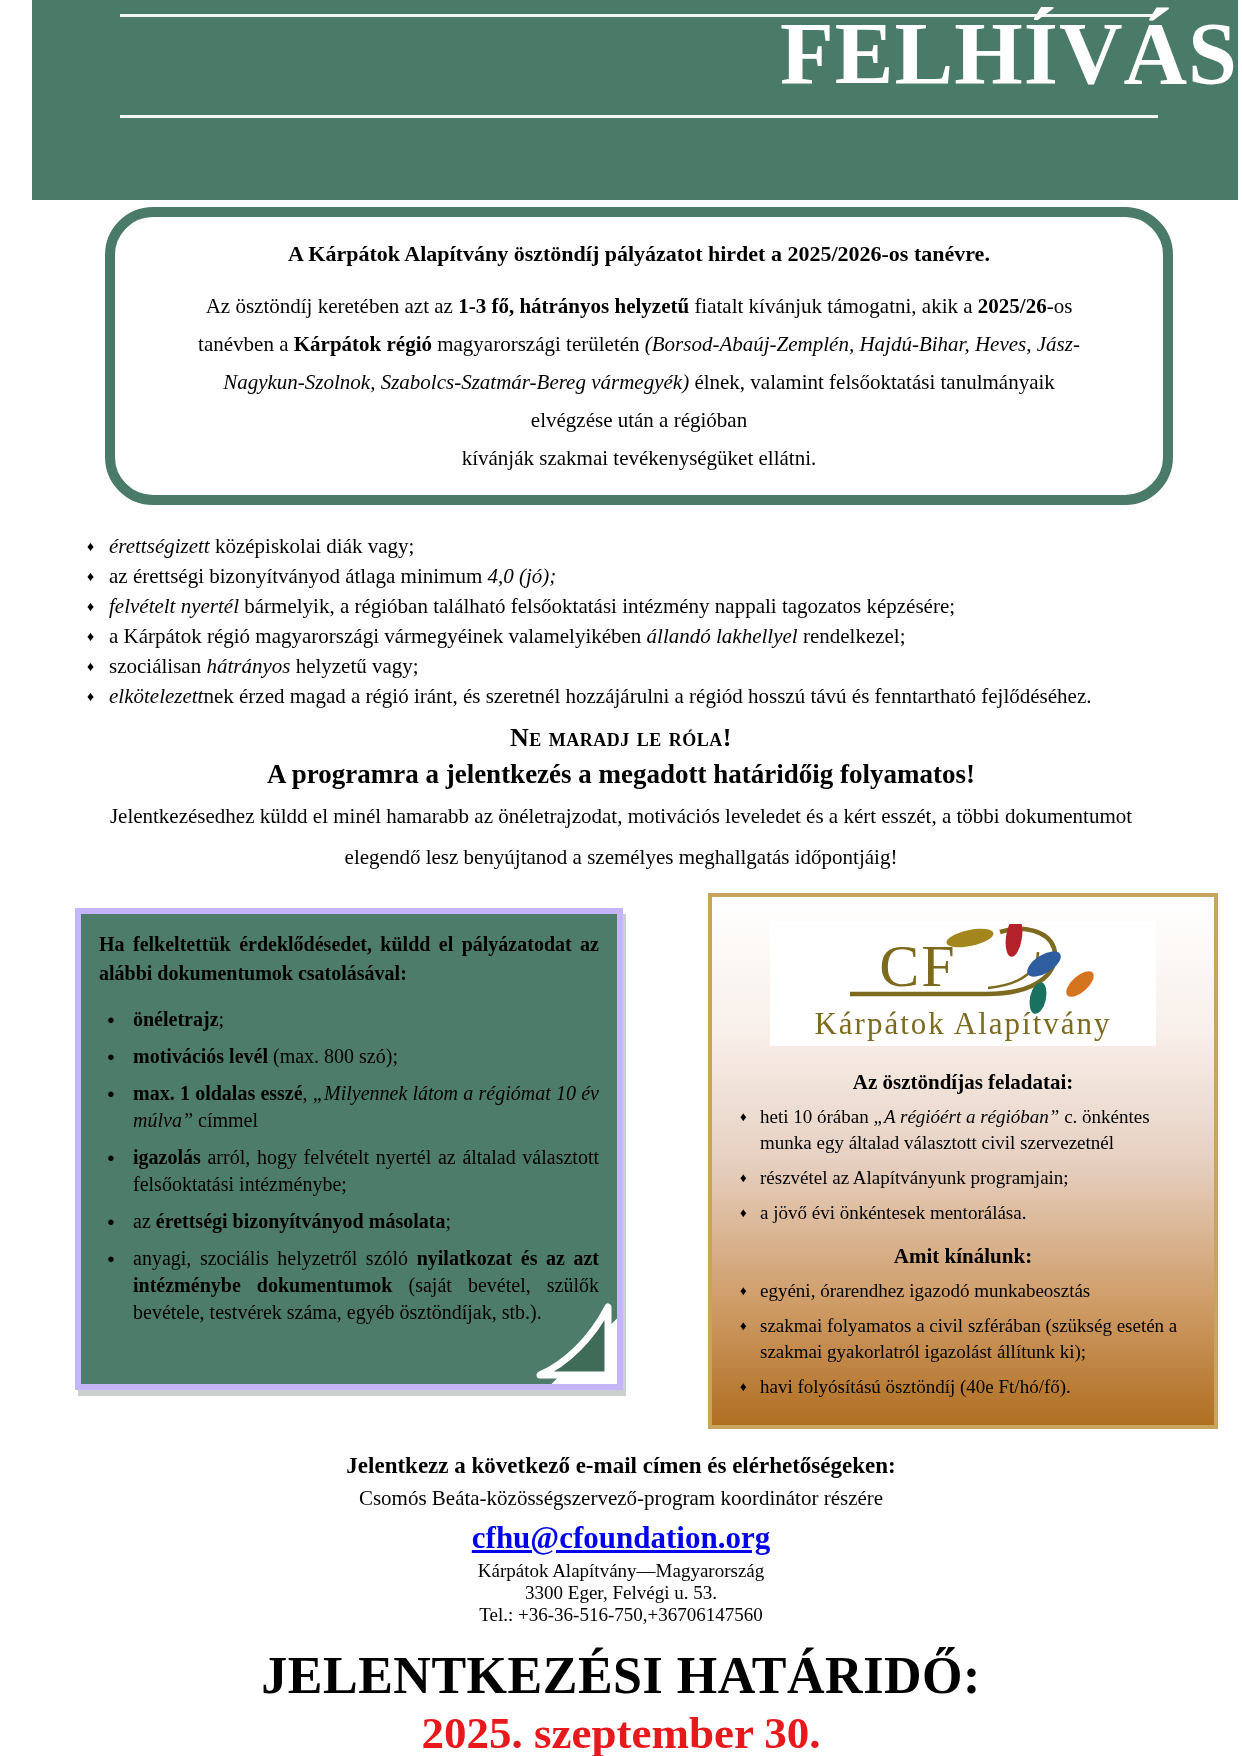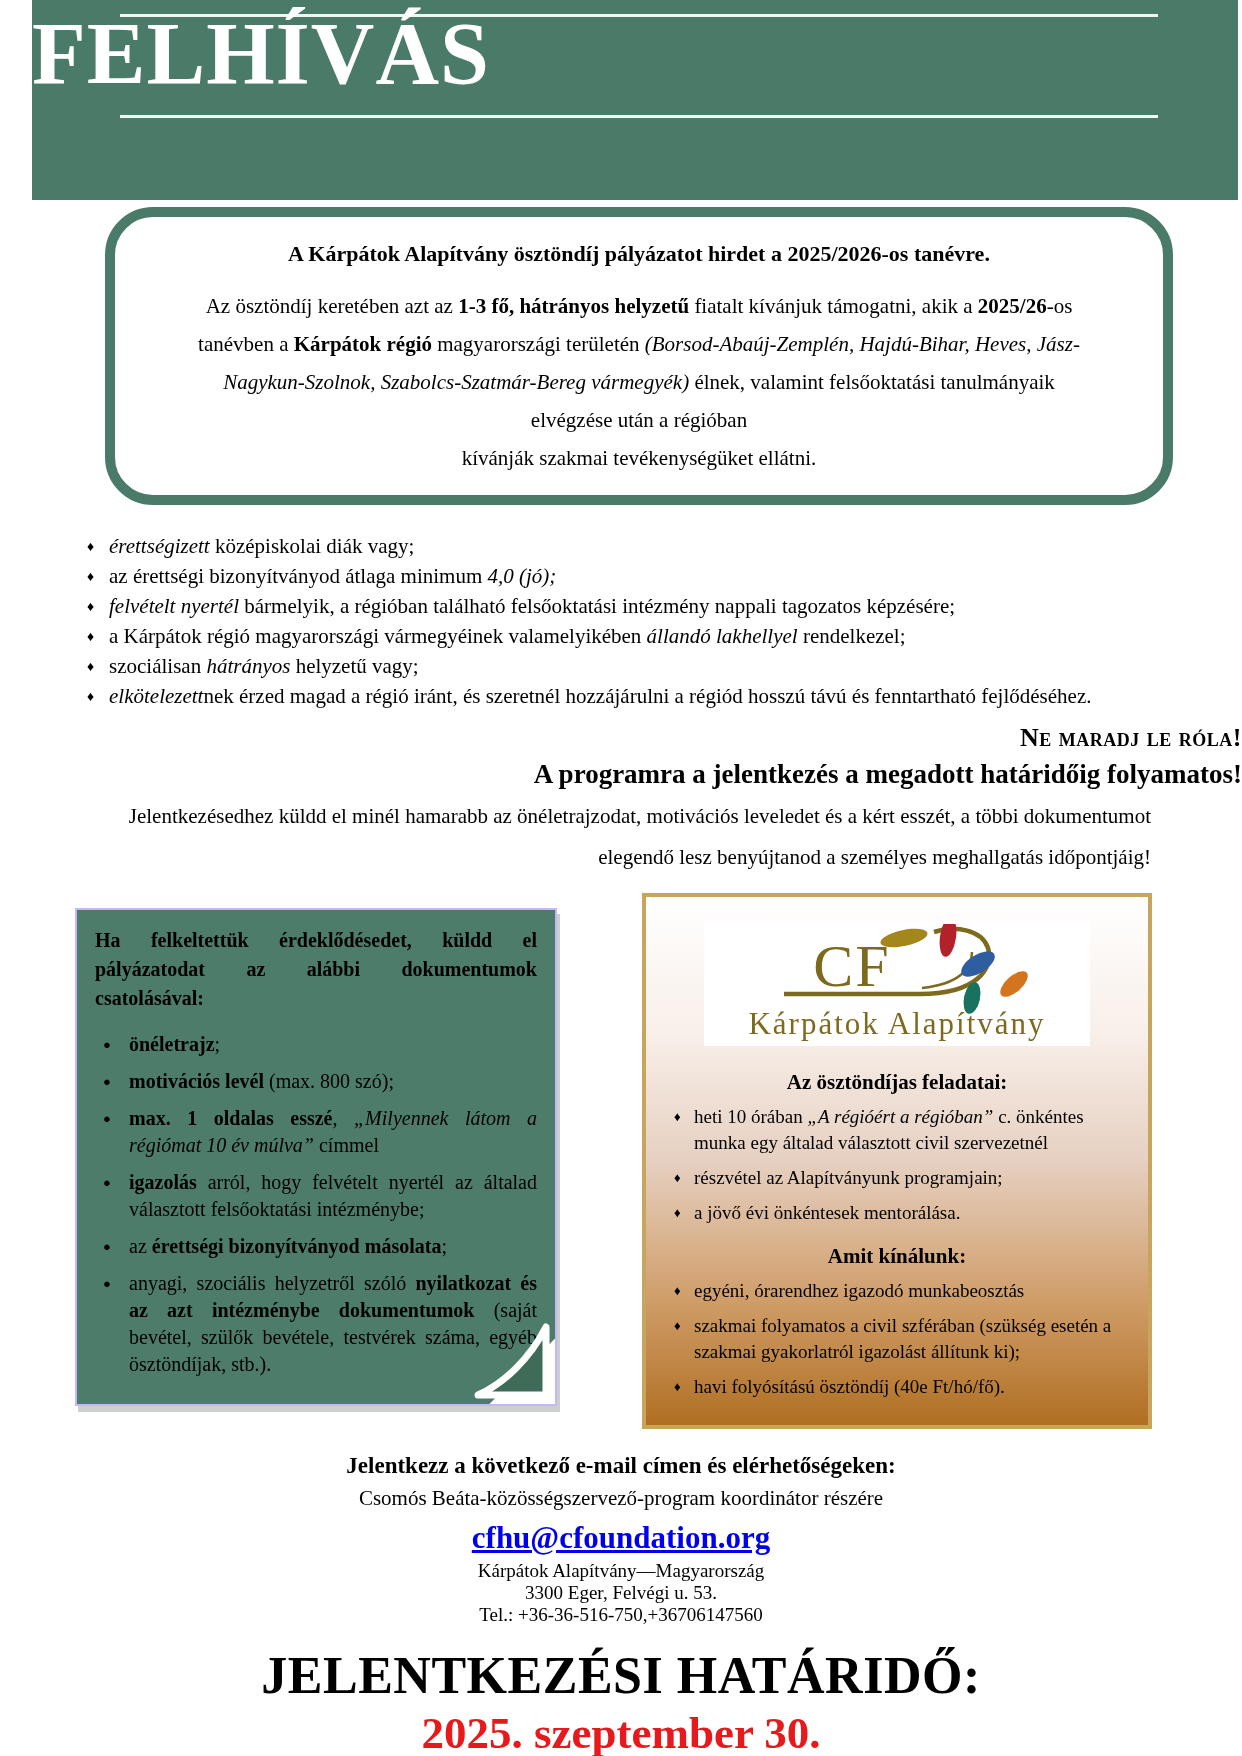--- a/index.html
+++ b/index.html
@@ -11,21 +11,21 @@
   }
   
   .header {
     position:relative; margin-left:32px; width:1206px; height:200px;
     background:#4A7A68; color:#fff;
   }
   .hline { position:absolute; left:88px; right:80px; height:3px; background:#f2f5f3; }
   .hline.top { top:14px; }
   .hline.mid { top:103px; }
   .header-title {
-    position:absolute; top:8px; left:0; right:0; text-align:left;
+    position:absolute; top:8px; left:0; right:0; text-align:right;
     font-size:88px; font-weight:bold; letter-spacing:1px; line-height:92px;
   }
   .header-subtitle {
     position:absolute; top:110px; left:0; right:0; text-align:center;
     font-size:27px; font-weight:bold; letter-spacing:0.5px;
   }
   
   .intro-box {
     margin:7px 0 0 105px; width:1068px; min-height:298px;
     border:10px solid #4A7A68; border-radius:48px; background:#fff;
@@ -33,29 +33,29 @@
   }
   .intro-title { font-size:22px; font-weight:bold; margin-bottom:20px; }
   .intro-body { font-size:21px; line-height:38px; white-space:pre-line; }
   
   .criteria { margin:26px 70px 0 85px; }
   .criteria-heading { font-size:23px; font-weight:bold; margin-bottom:10px; }
   ul.plain { list-style:none; }
   .criteria li { position:relative; padding-left:24px; font-size:21px; line-height:30px; }
   .criteria .mk { position:absolute; left:2px; top:1px; font-size:14px; }
   
-  .mid { text-align:right; margin-top:12px; }
+  .mid { text-align:center; margin-top:12px; }
   .dont-miss { font-variant:small-caps; font-weight:bold; font-size:26px; letter-spacing:0.5px; }
   .ongoing { font-size:27px; font-weight:bold; margin-top:6px; }
   .mid-note { font-size:21px; line-height:41px; margin:6px auto 0; width:1060px; }
   
   .two-col { display:flex; align-items:flex-start; margin:30px 0 0 75px; gap:85px; }
   .green-box {
-    position:relative; width:482px; min-height:482px; overflow:hidden;
-    background:#4E7C6A; border:2px solid #c4b5fd;
+    position:relative; width:548px; min-height:482px; overflow:hidden;
+    background:#4E7C6A; border:6px solid #c4b5fd;
     box-shadow:3px 6px 0 rgba(140,150,142,0.45);
     padding:16px 18px; font-size:20px;
   }
   .green-heading { font-weight:bold; line-height:29px; text-align:justify; }
   .green-box ul { margin-top:18px; }
   .green-box li { position:relative; padding-left:34px; margin-bottom:10px; line-height:27px; text-align:justify; }
   .green-box .mk { position:absolute; left:8px; top:0; font-size:13px; }
   .corner-cut { position:absolute; right:-56px; bottom:-56px; width:104px; height:104px; background:#fff; transform:rotate(45deg); }
   .fold-svg { position:absolute; right:2px; bottom:2px; }
   

